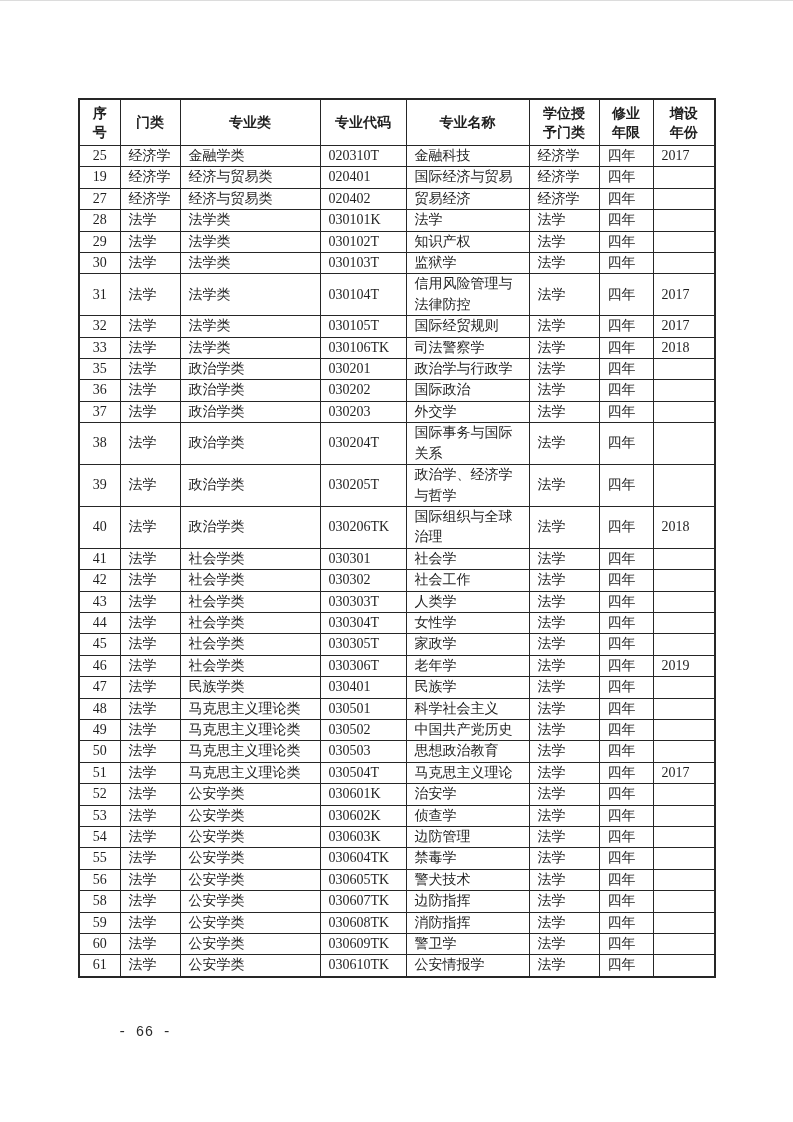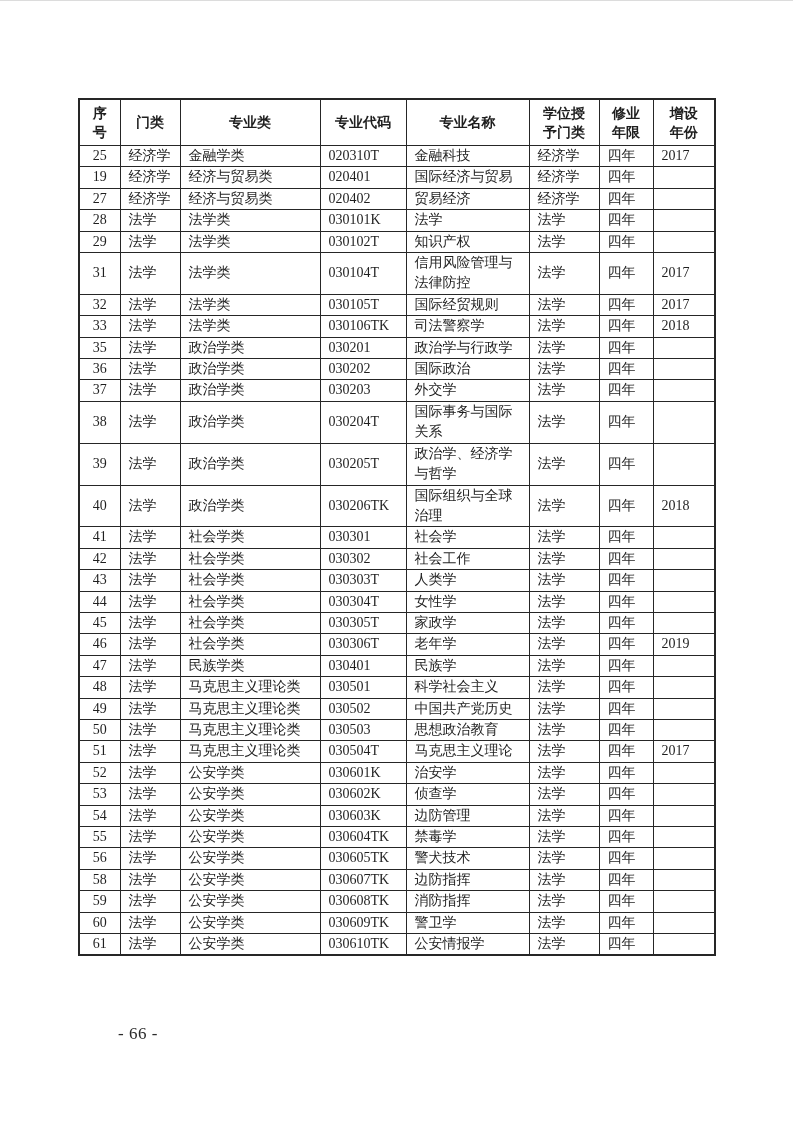--- a/index.html
+++ b/index.html
@@ -41,22 +41,22 @@
     padding:0 4px 0 8px;
     white-space:pre-line;
   }
   table.majors td.c-no{
     text-align:center;
     padding:0 1px;
   }
   .page-number{
     position:absolute;
     left:118px;top:1023px;
-    font-family:Liberation Serif, serif;
-    font-size:17px;
+    font-family:Liberation Mono, monospace;
+    font-size:14px;
     color:#2b2b2b;
     letter-spacing:0.5px;
   }
 </style>
 </head>
 <body>
 
 <div class="page">
 
   <table class="majors">
@@ -131,20 +131,30 @@
           <td class="c-no">29</td>
           <td>法学</td>
           <td>法学类</td>
           <td>030102T</td>
           <td>知识产权</td>
           <td>法学</td>
           <td>四年</td>
           <td></td>
         </tr>
         <tr>
+          <td class="c-no">30</td>
+          <td>法学</td>
+          <td>法学类</td>
+          <td>030103T</td>
+          <td>监狱学</td>
+          <td>法学</td>
+          <td>四年</td>
+          <td></td>
+        </tr>
+        <tr>
           <td class="c-no">31</td>
           <td>法学</td>
           <td>法学类</td>
           <td>030104T</td>
           <td>信用风险管理与
 法律防控</td>
           <td>法学</td>
           <td>四年</td>
           <td>2017</td>
         </tr>

